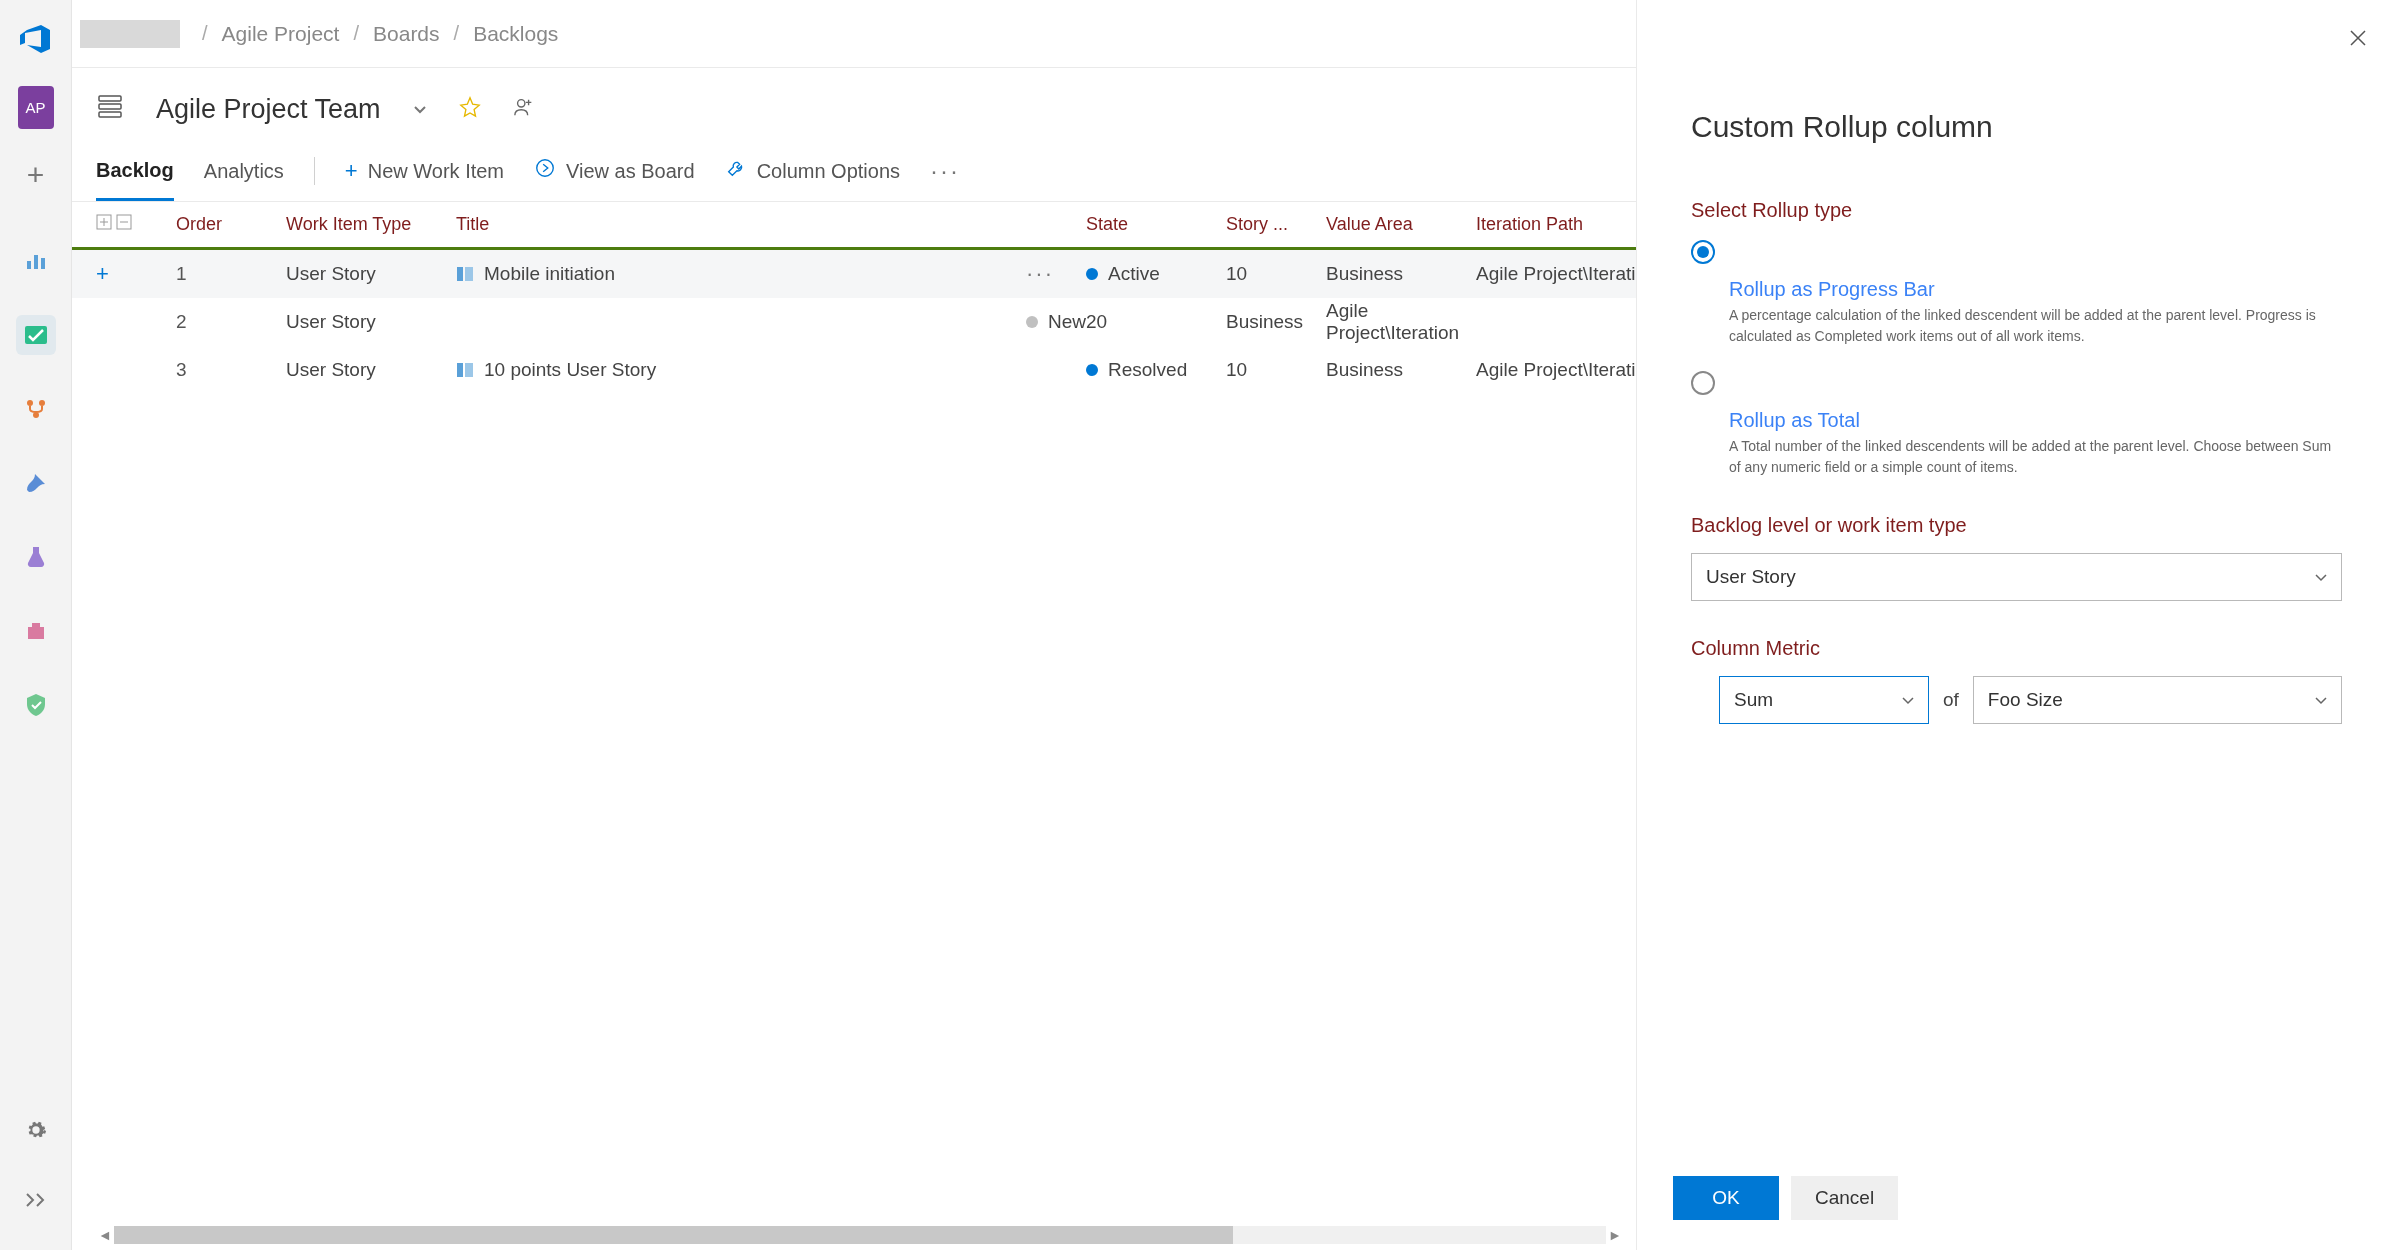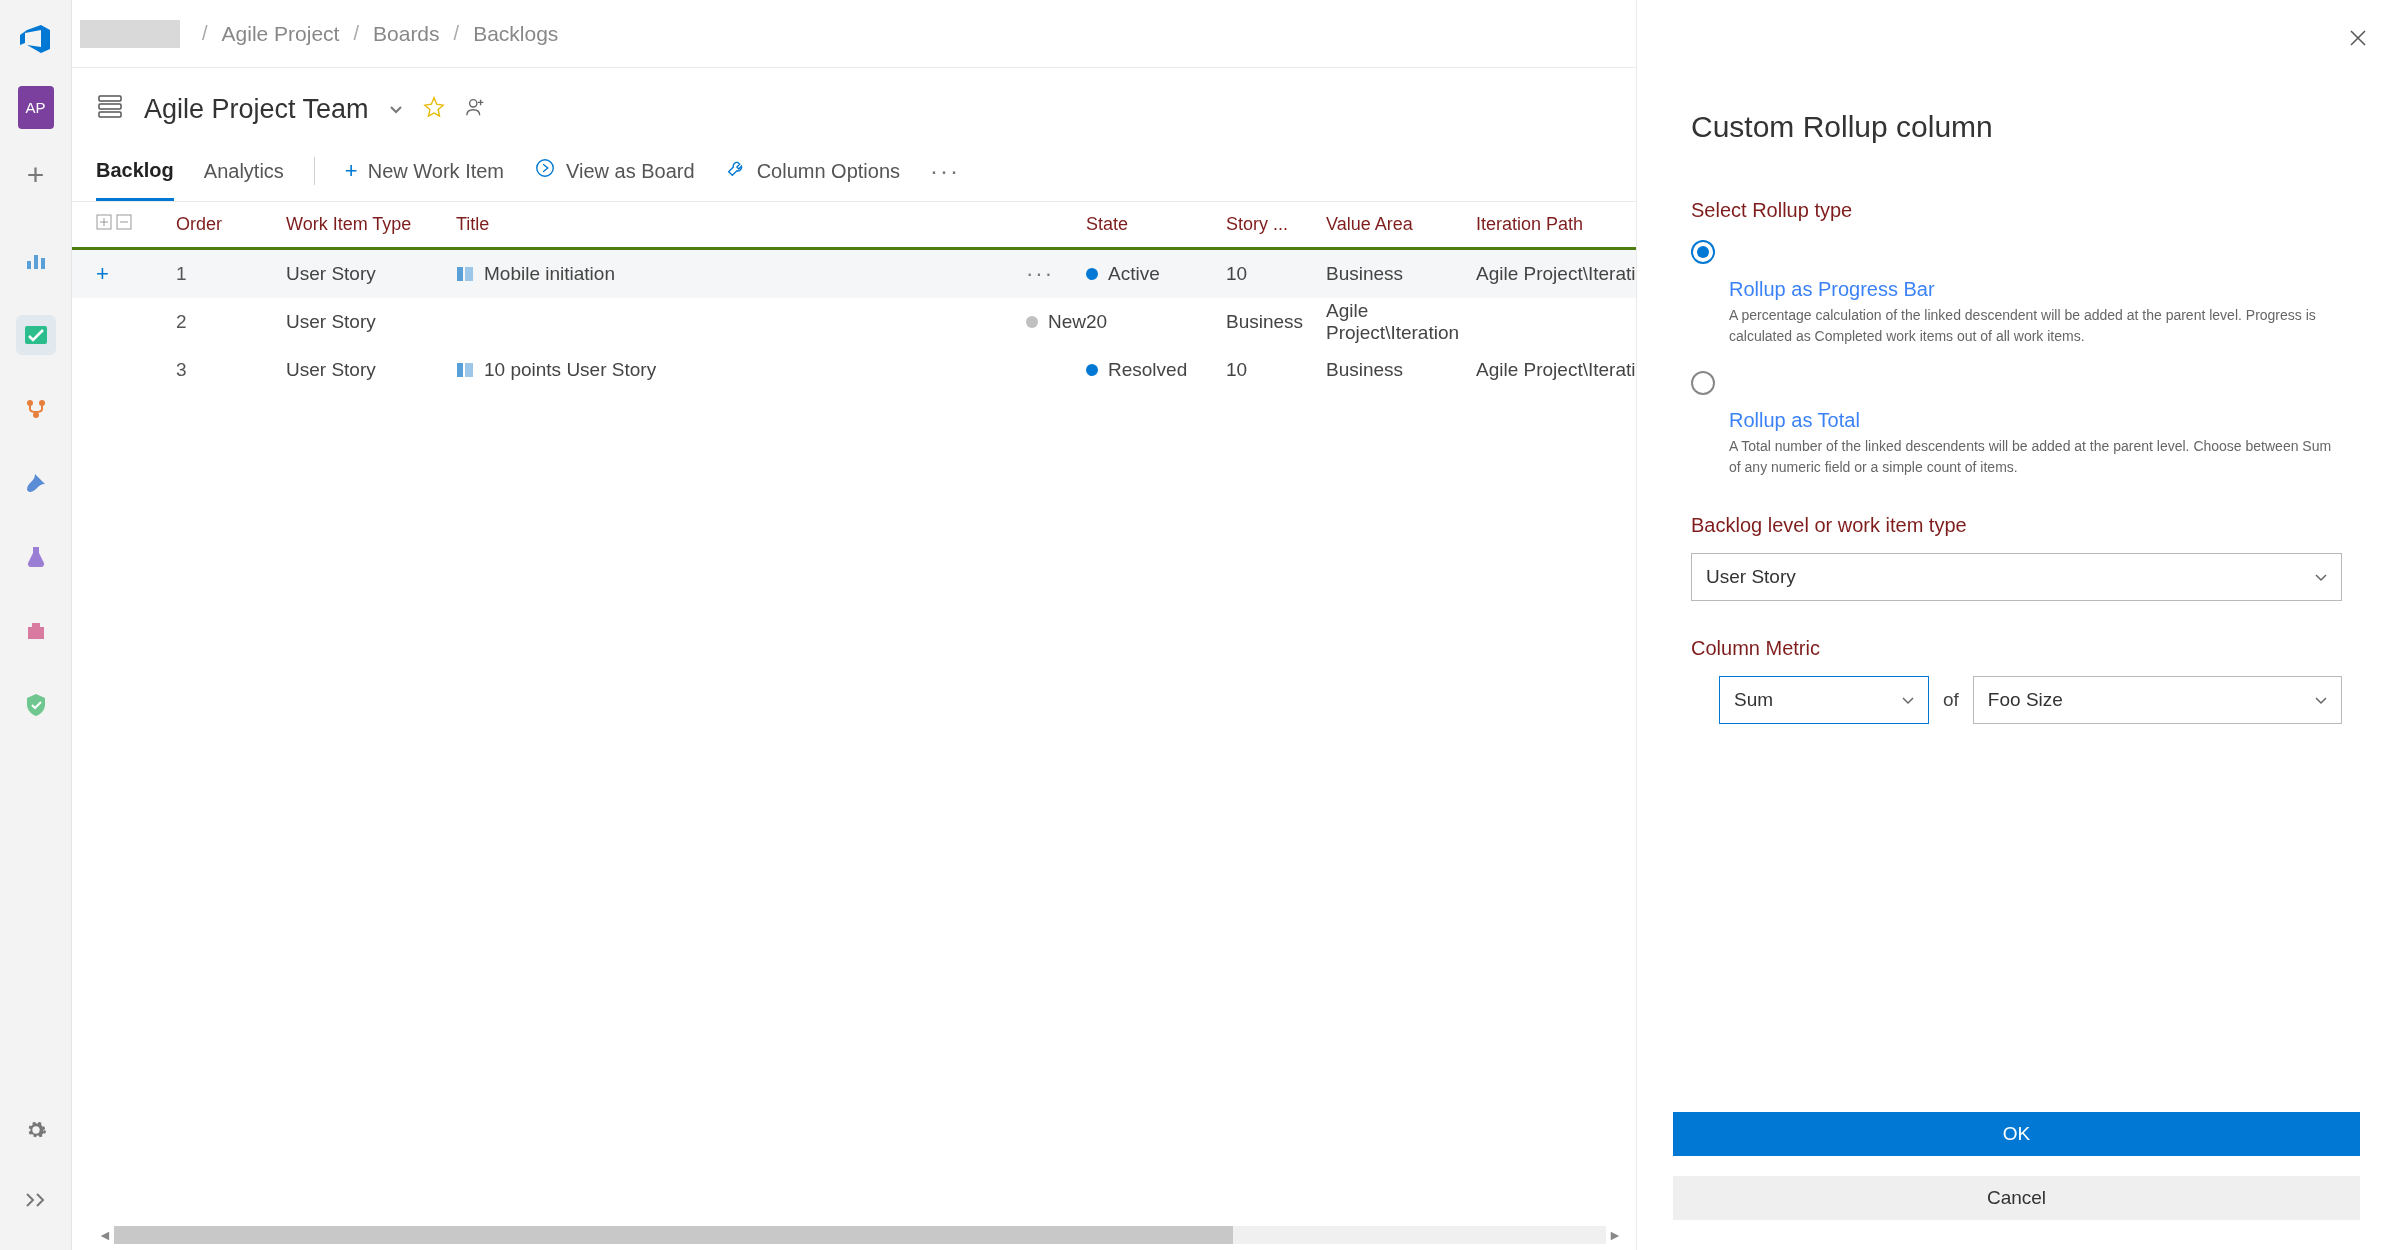--- a/index.html
+++ b/index.html
@@ -99,21 +99,21 @@
     right: 760px;
     bottom: 0;
     display:flex;
     flex-direction: column;
   }
 
   .team-header {
     display:flex;
     align-items:center;
     padding: 24px 24px 0 24px;
-    gap: 20px;
+    gap: 32px;
   }
   .backlog-icon {
     color:#555;
     font-size: 26px;
   }
   .team-name {
     font-size: 27px;
     color:#333;
     font-weight: 400;
   }
@@ -263,22 +263,21 @@
   .select .chev { color:#666; font-size:14px;}
   .metric-row { display:flex; align-items:center; gap:14px;margin-left:28px;}
   .metric-row .select.small { width: 210px;}
   .metric-row .of-text { font-size:19px; color:#444;}
   .metric-row .select.big { flex:1;}
 
   .panel-footer {
     padding: 24px 36px 30px;
     display:flex;
     justify-content:flex-start;
-    gap: 20px;
-    flex-direction: column;
+    gap: 12px;
   }
   .btn {
     height: 44px;
     min-width: 106px;
     padding: 0 24px;
     font-size: 19px;
     border: none;
     cursor:pointer;
     display:flex; align-items:center; justify-content:center;
   }

